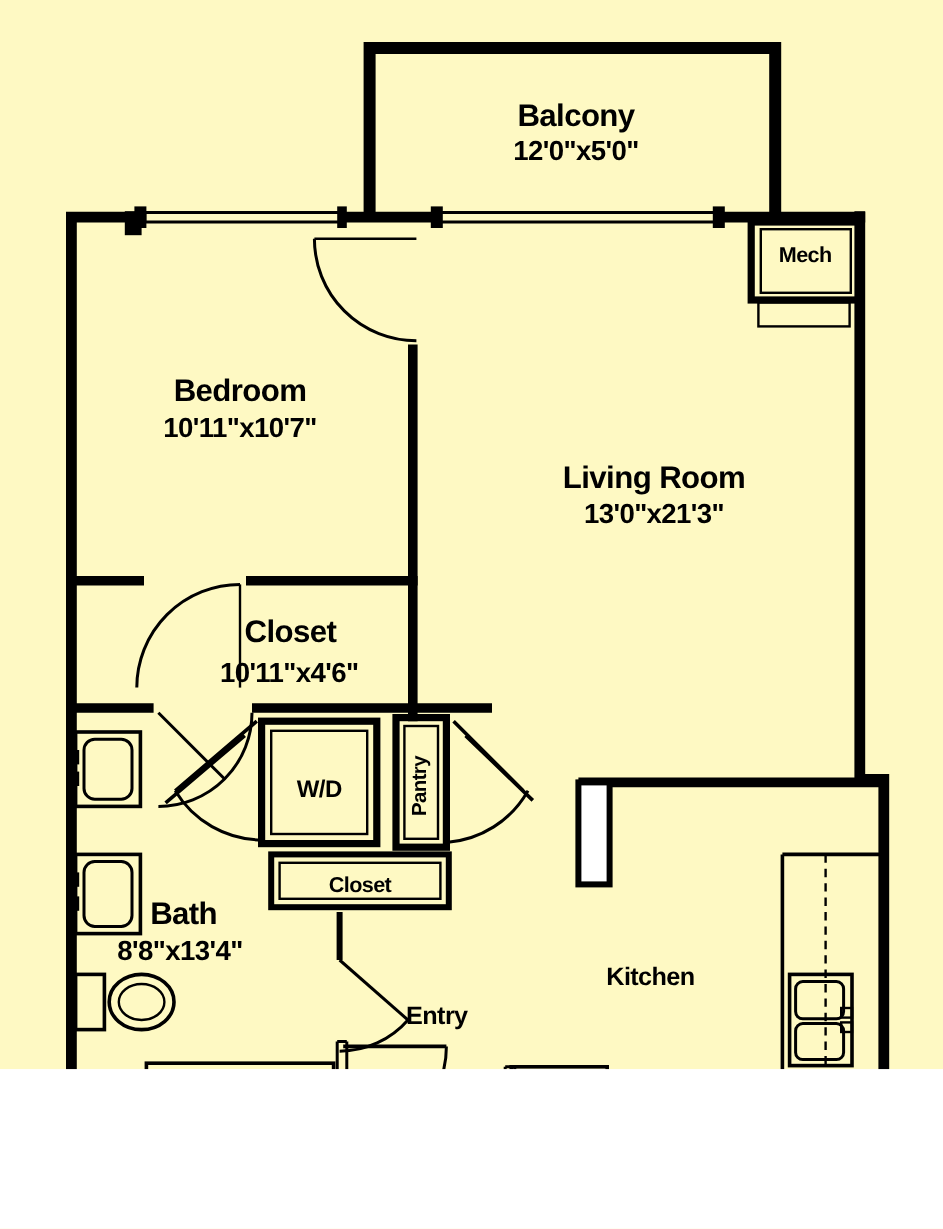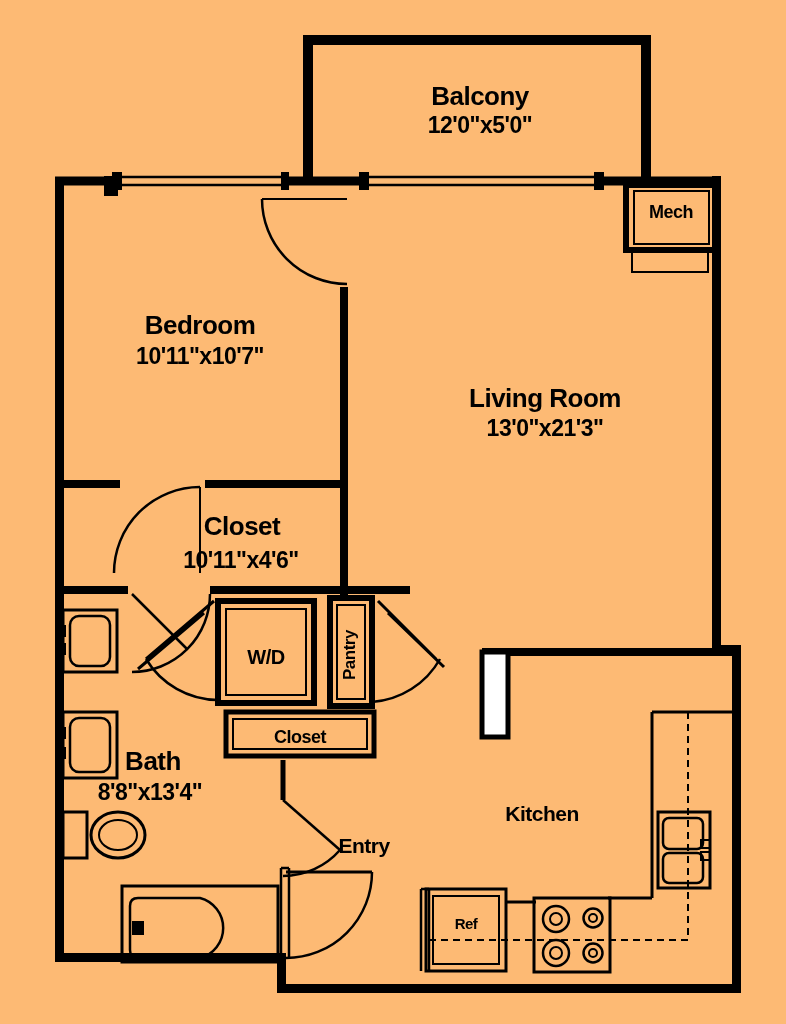--- a/index.html
+++ b/index.html
@@ -1,19 +1,19 @@
 <!DOCTYPE html>
 <html><head>
 <meta charset="utf-8">
 <style>
   html,body{margin:0;padding:0;background:#ffffff;}
   .canvas{
     position:relative;
-    width:786px;height:1024px;
-    background:#fdba74;
+    width:786px;height:891px;
+    background:#fef9c3;
     font-family:"Liberation Sans", sans-serif;
     overflow:hidden;
   }
   svg{position:absolute;left:0;top:0;}
   text{
     fill:#000000;
     font-family:"Liberation Sans", sans-serif;
     font-weight:700;
     letter-spacing:-0.5px;
   }

